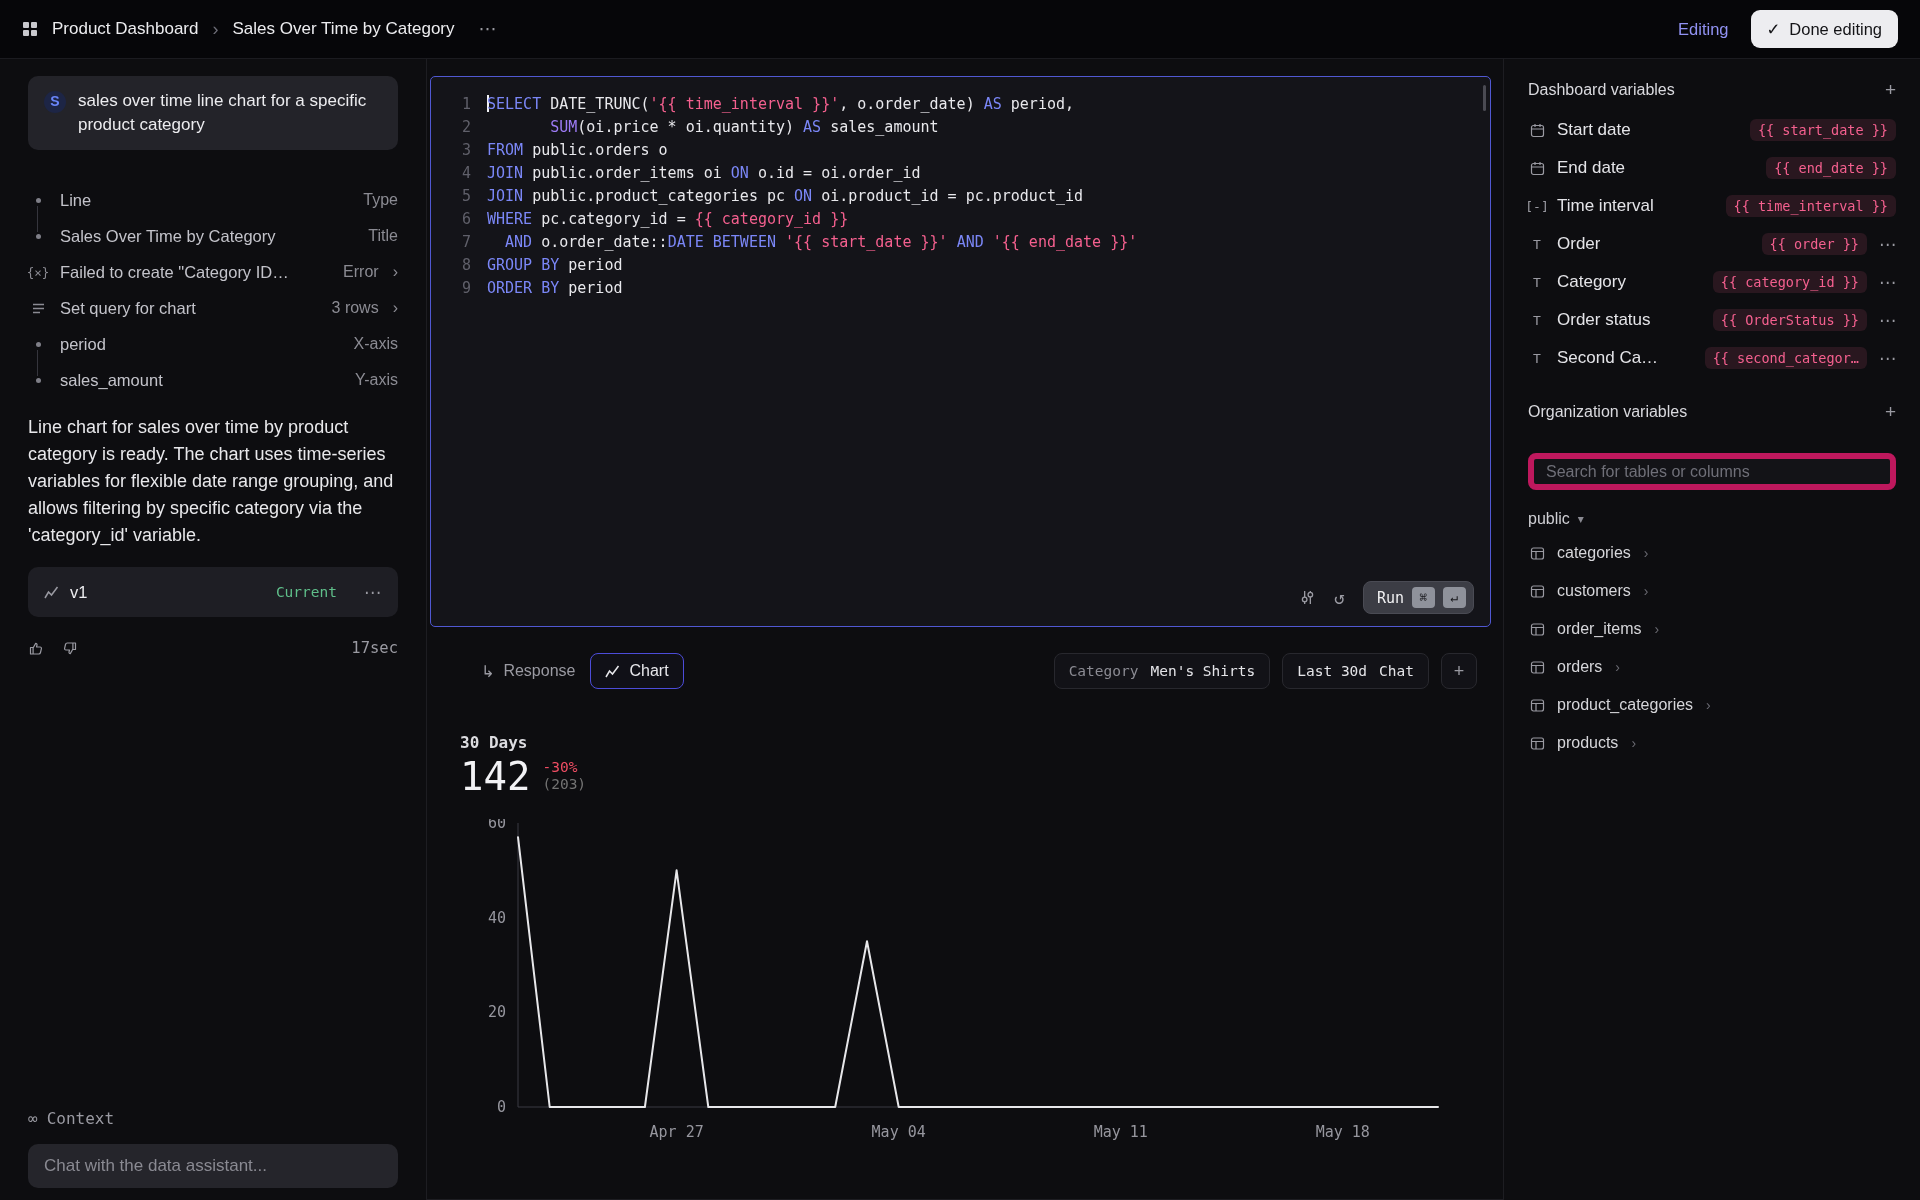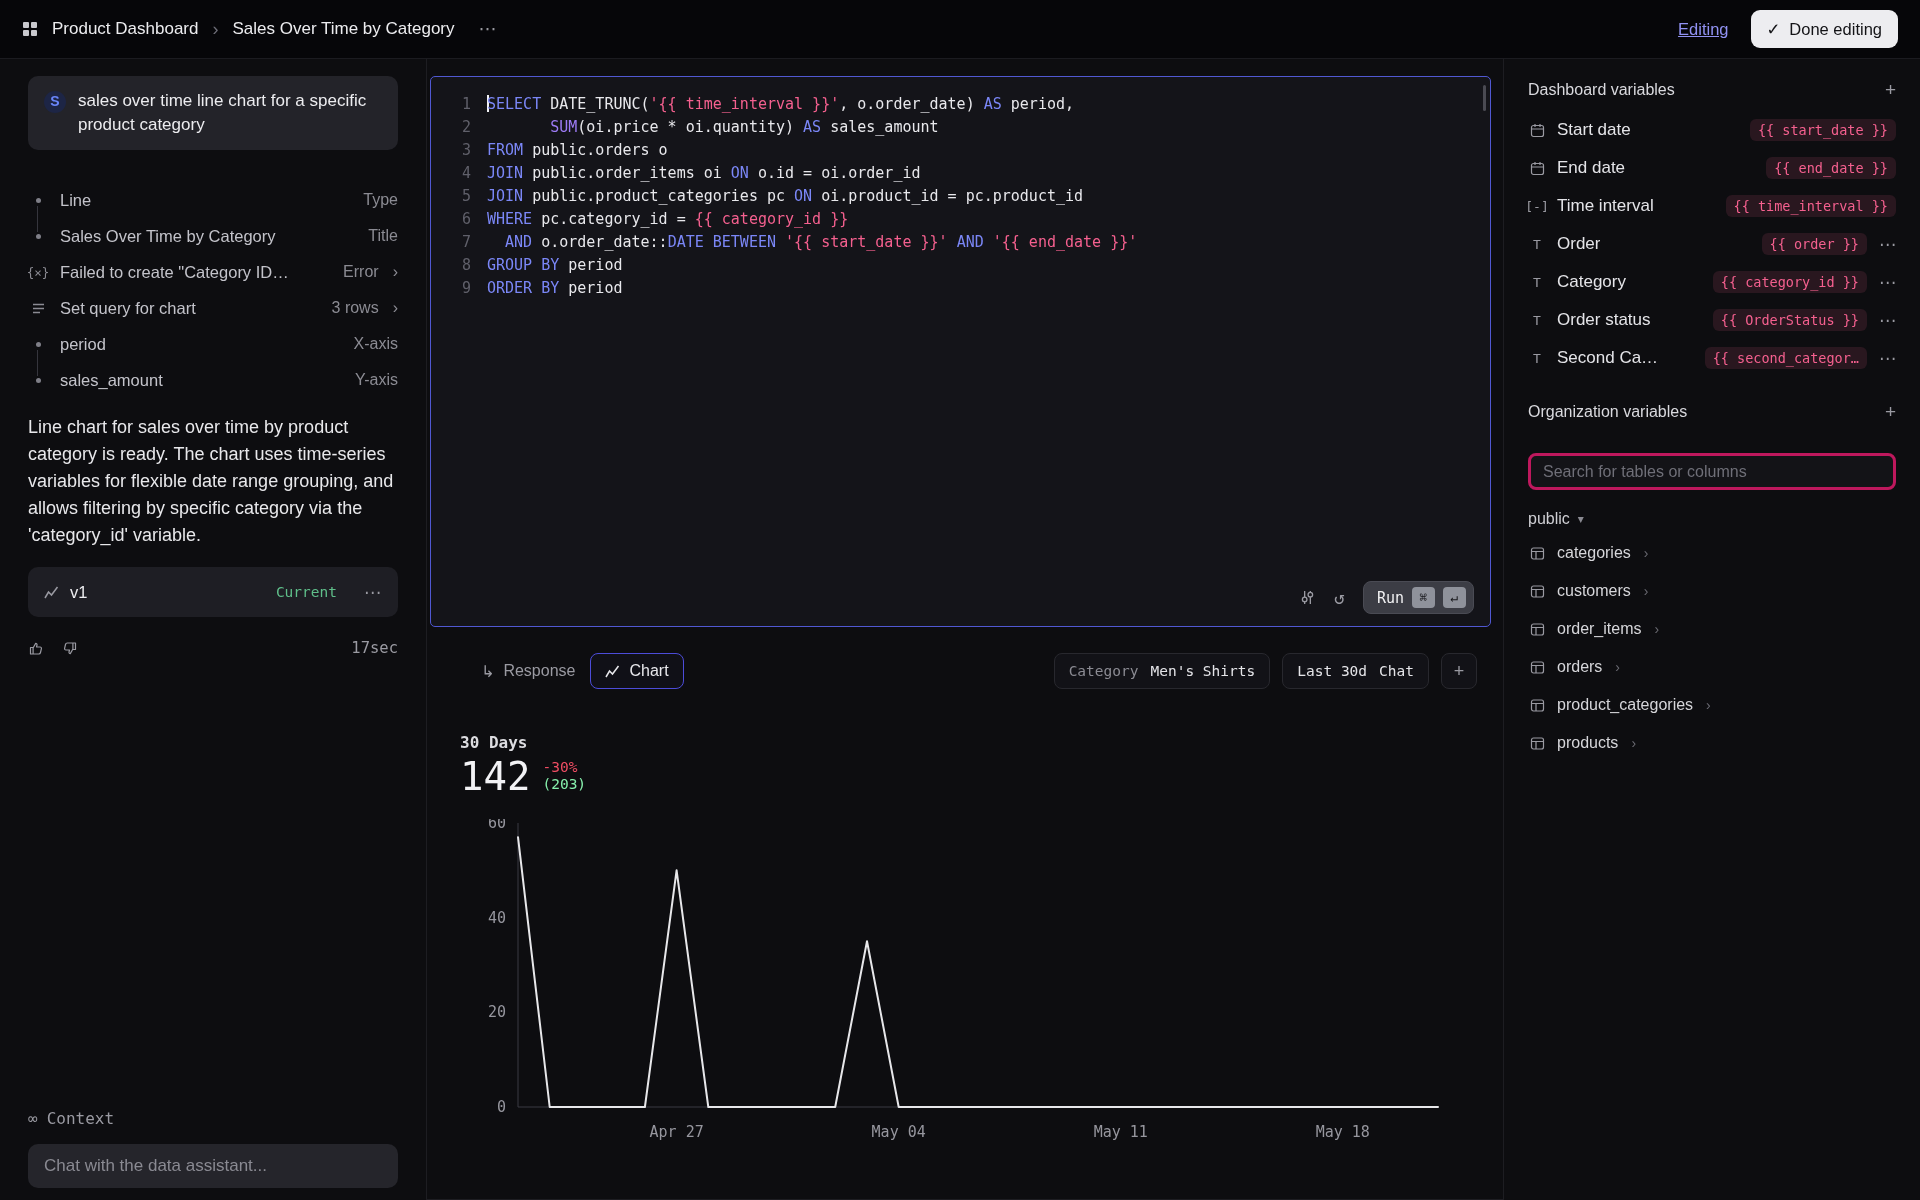--- a/index.html
+++ b/index.html
@@ -18,21 +18,21 @@
     height:59px; flex:0 0 59px; background:#060609;
     border-bottom:1px solid #1b1b20;
     display:flex; align-items:center; padding:0 22px;
   }
   .tb-left { display:flex; align-items:center; gap:14px; }
   .appicon { display:flex; align-items:center; cursor:pointer; }
   .crumb { color:#ececef; cursor:pointer; }
   .crumb-sep { color:#6e6e78; font-size:18px; }
   .tb-more { color:#9a9aa2; font-size:18px; margin-left:10px; cursor:pointer; letter-spacing:2px; }
   .tb-right { margin-left:auto; display:flex; align-items:center; gap:22px; }
-  .editing { color:#9192f3; font-size:16.5px;text-decoration:underline; }
+  .editing { color:#9192f3; font-size:16.5px; }
   .done-btn {
     display:flex; align-items:center; gap:9px; height:38px; padding:0 16px;
     background:#ededf0; color:#141417; border:none; border-radius:9px;
     font-family:inherit; font-size:16.5px; cursor:pointer;
   }
 
   
   .content { flex:1; display:flex; min-height:0; }
   .left-panel {
     width:427px; flex:0 0 427px; border-right:1px solid #1d1d22;
@@ -136,21 +136,21 @@
   }
 
   
   .chart-block { margin-top:44px; padding-left:30px; }
   .ch-period { font-family:"DejaVu Sans Mono","Liberation Mono",monospace; font-size:16px; font-weight:bold; color:#dcdce0; }
   .ch-num-row { display:flex; align-items:flex-start; gap:12px; margin-top:4px; }
   .ch-value { font-family:"DejaVu Sans Mono","Liberation Mono",monospace; font-size:39px; color:#f2f2f5; line-height:1.1; }
   .ch-delta { display:flex; flex-direction:column; gap:1px; padding-top:3px;
     font-family:"DejaVu Sans Mono","Liberation Mono",monospace; font-size:14.5px; }
   .ch-pct { color:#ef4d63; }
-  .ch-prev { color:#86efac; }
+  .ch-prev { color:#737373; }
   #chart-svg { margin-top:20px; display:block; }
   .ax { stroke:#3a3a42; stroke-width:1; }
   .tick { fill:#96969e; font-family:"DejaVu Sans Mono","Liberation Mono",monospace; font-size:15px; }
   .ty { text-anchor:end; }
   .tx { text-anchor:middle; }
   .series { fill:none; stroke:#e7e7ea; stroke-width:2; stroke-linejoin:round; stroke-linecap:round; }
 
   
   .rp-header { display:flex; align-items:center; font-size:16px; color:#d9d9de; }
   .rp-plus { margin-left:auto; color:#9a9aa2; font-size:19px; cursor:pointer; }
@@ -160,21 +160,21 @@
     font-family:"DejaVu Sans Mono","Liberation Mono",monospace; font-size:13px; }
   .v-label { font-size:17px; color:#e4e4e8; white-space:nowrap; overflow:hidden; text-overflow:ellipsis; }
   .v-pill {
     margin-left:auto; flex:0 0 auto; font-family:"DejaVu Sans Mono","Liberation Mono",monospace;
     font-size:13.5px; color:#f5608f; background:rgba(245,96,143,0.12);
     padding:3px 8px; border-radius:6px; cursor:pointer; white-space:nowrap;
   }
   .v-more { flex:0 0 18px; text-align:right; color:#9a9aa2; cursor:pointer; }
   .org-header { margin-top:24px; }
   .search-input {
-    margin-top:30px; height:37px; width:100%; background:#131317; border:3px solid #be185d;
+    margin-top:30px; height:37px; width:100%; background:#131317; border:6px solid #be185d;
     border-radius:8px; color:#dadade; font-family:inherit; font-size:16px; padding:0 12px; outline:none;
   }
   .search-input::placeholder { color:#6f6f78; }
   .schema-row { margin-top:20px; display:flex; align-items:center; gap:8px; color:#cfcfd4; font-size:16px; cursor:pointer; }
   .schema-chev { color:#8b8b93; font-size:12px; }
   .table-list { margin-top:6px; }
   .table-row { height:38px; display:flex; align-items:center; gap:11px; cursor:pointer; }
   .t-name { font-size:16px; color:#d6d6da; }
   .t-chev { color:#6a6a72; font-size:14px; margin-left:2px; }
 </style>

